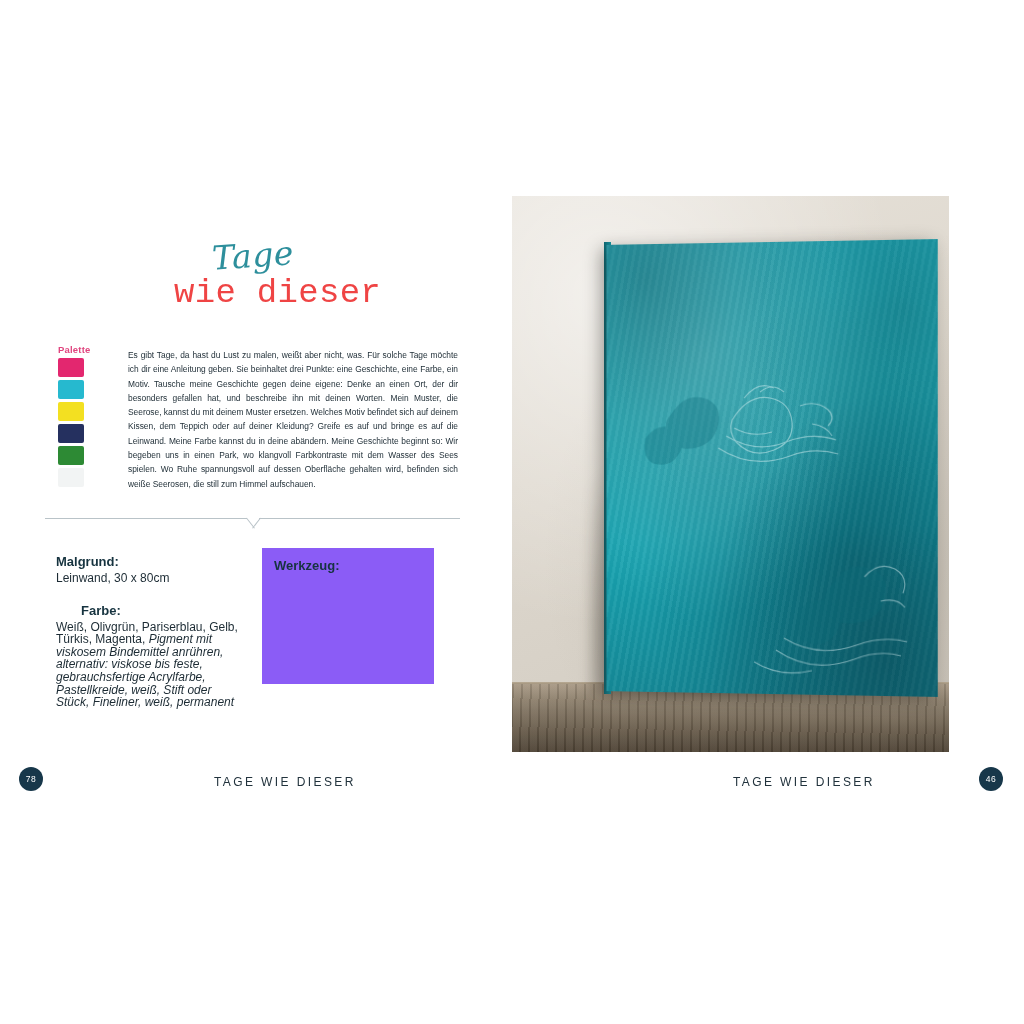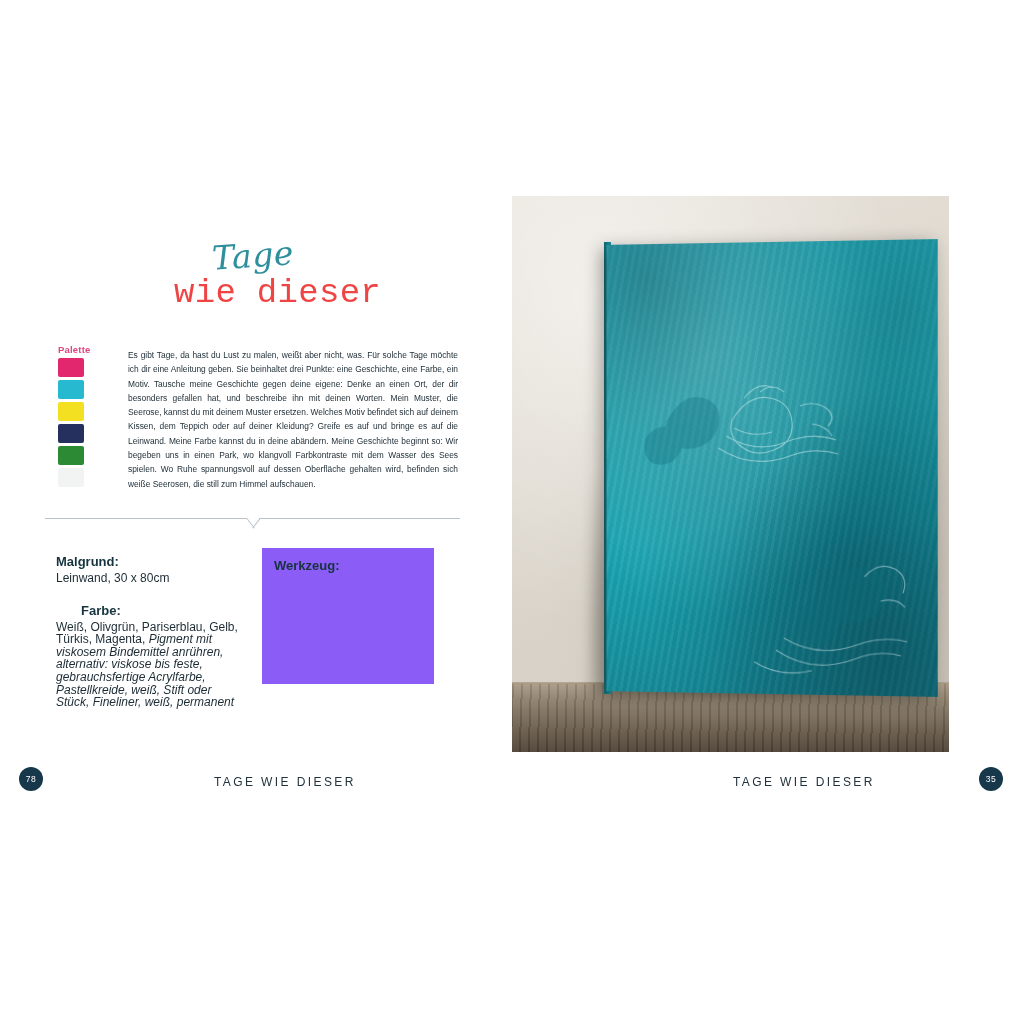--- a/index.html
+++ b/index.html
@@ -359,15 +359,15 @@
           <path d="M156 58 q16-4 24 6"></path>
           <path d="M30 120 q26 16 58 8"></path>
         </g>
       </svg>
     </div>
   </div>
 
   <div class="page-num left">78</div>
   <div class="footer-title left">TAGE WIE DIESER</div>
   <div class="footer-title right">TAGE WIE DIESER</div>
-  <div class="page-num right">35</div>
+  <div class="page-num right">46</div>
 
 </div>
 
 </body></html>

